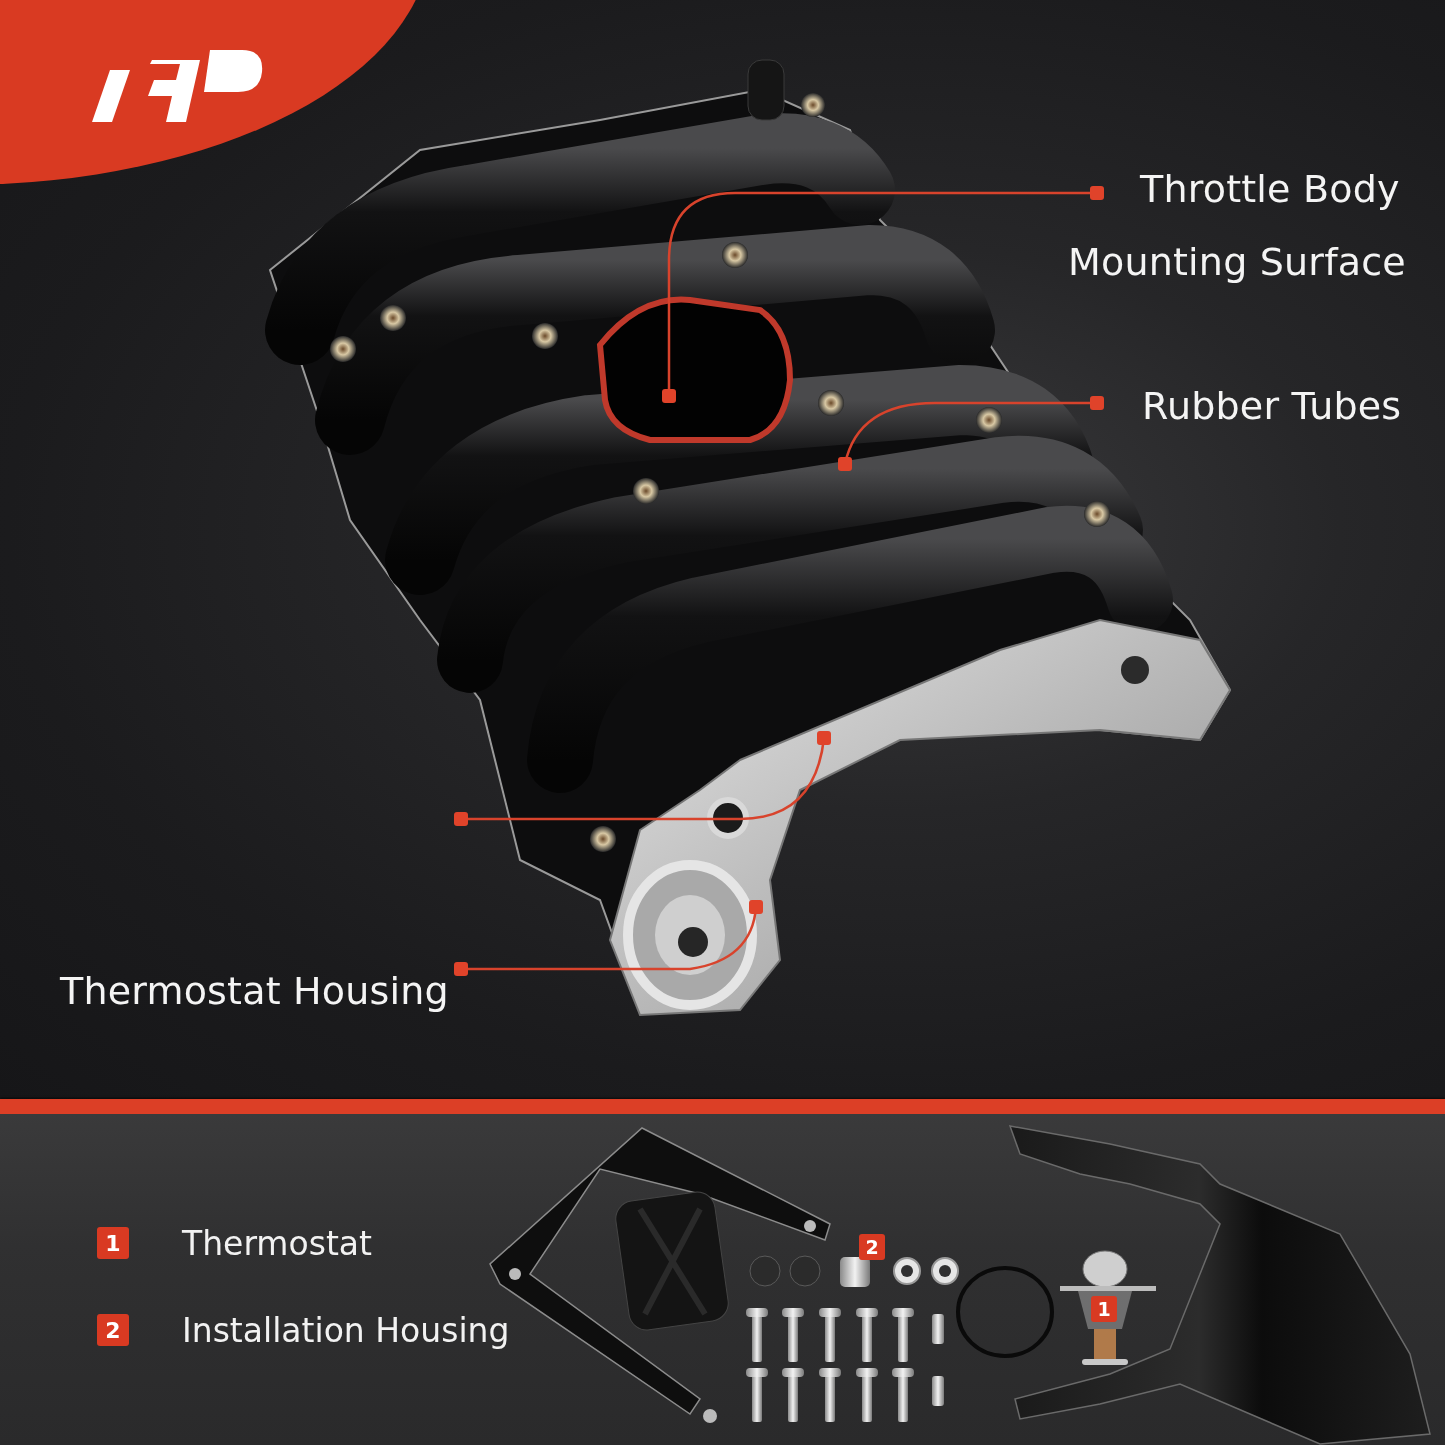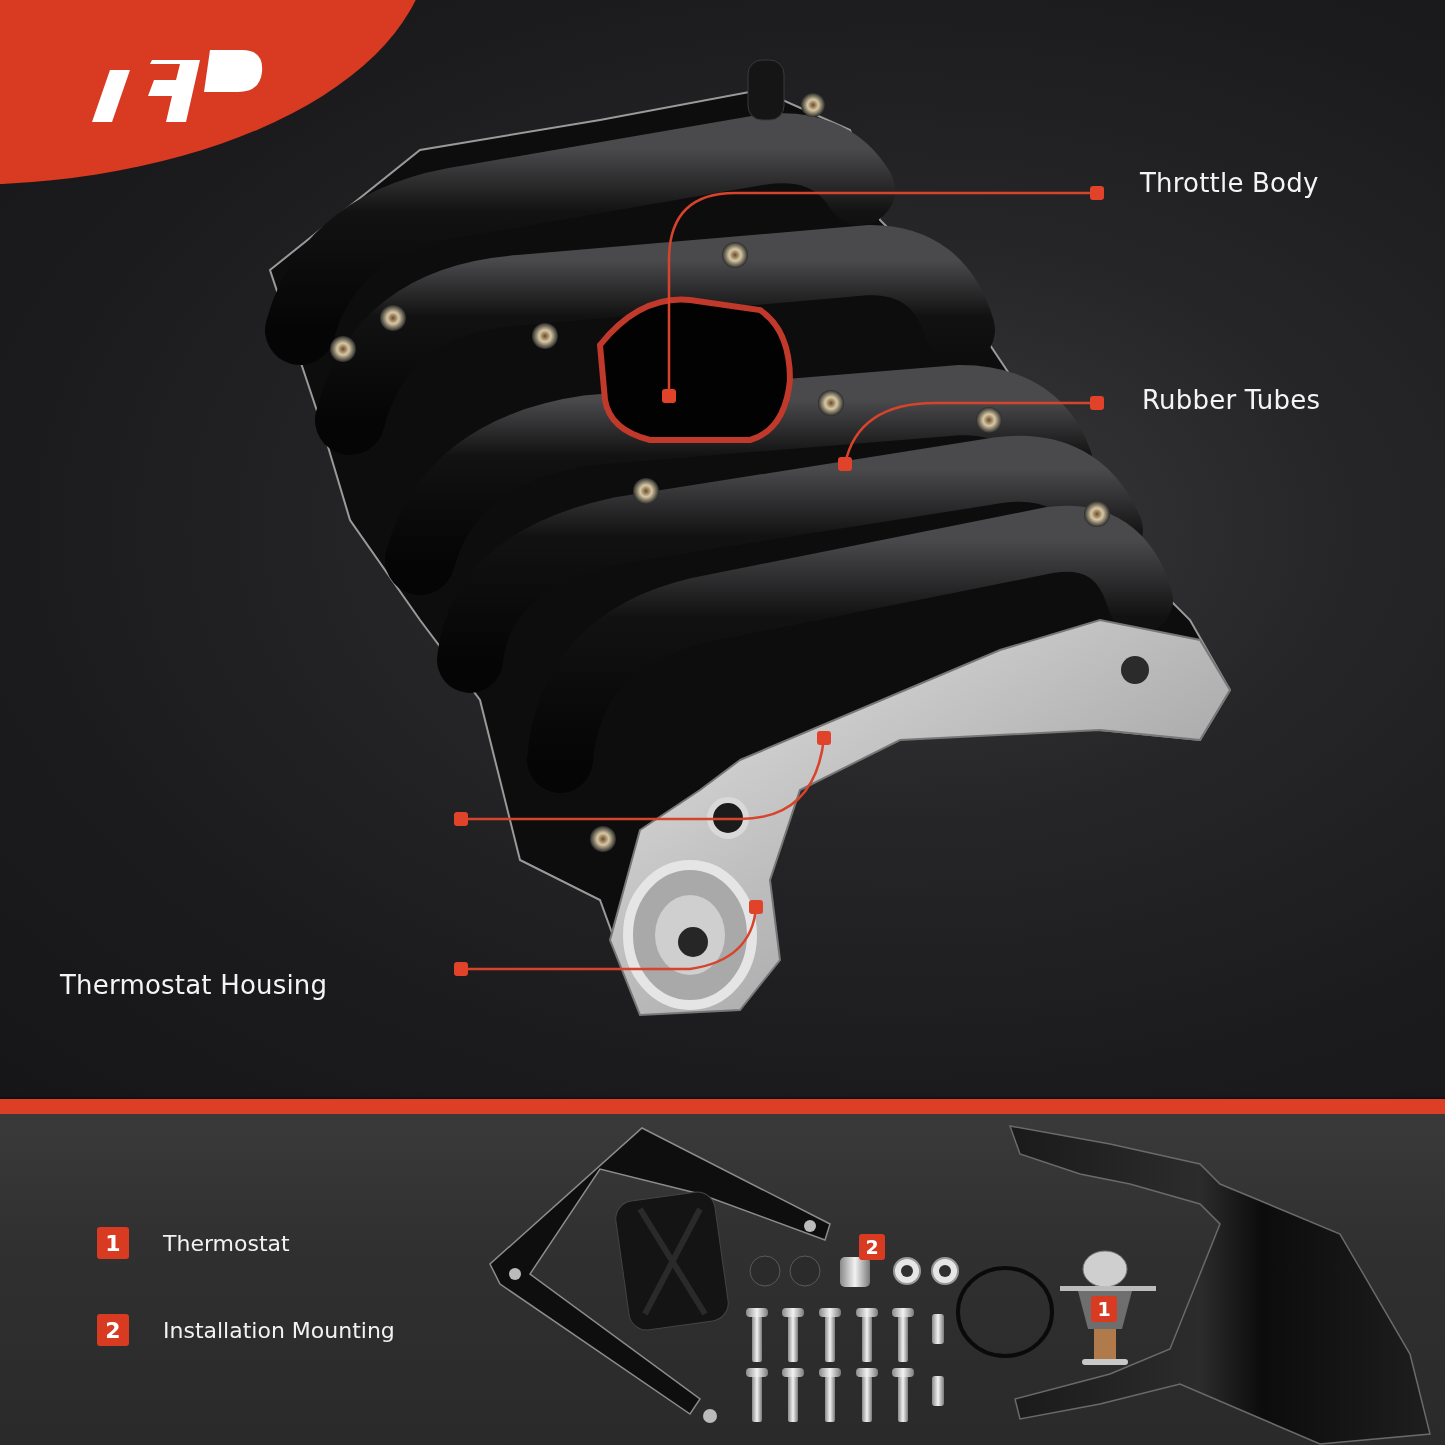--- a/index.html
+++ b/index.html
@@ -14,21 +14,21 @@
   .brand-blob {
     position: absolute; left: -40px; top: -60px; width: 470px; height: 245px;
     background: #d93a22;
     border-bottom-right-radius: 100% 100%;
   }
   .logo { position: absolute; left: 92px; top: 40px; width: 180px; height: 90px; }
 
   .manifold-svg { position: absolute; left: 0; top: 0; width: 1445px; height: 1100px; }
 
   .callout-label {
-    position: absolute; color: #f4f4f4; font-size: 26px; letter-spacing: 0.2px;
+    position: absolute; color: #f4f4f4; font-size: 38px; letter-spacing: 0.2px;
     line-height: 1; white-space: nowrap; font-weight: 400;
   }
   .lbl-throttle-1 { left: 1140px; top: 170px; }
   .lbl-throttle-2 { left: 1068px; top: 243px; }
   .lbl-rubber { left: 1142px; top: 387px; }
   .lbl-aluminum { left: 60px; top: 794px; }
   .lbl-thermo-housing { left: 60px; top: 972px; }
 
   .stripe {
     position: absolute; left: 0; top: 1099px; width: 1445px; height: 15px;
@@ -39,21 +39,21 @@
     position: absolute; left: 0; top: 1114px; width: 1445px; height: 331px;
     background: linear-gradient(180deg, #3a3a3b 0%, #303031 40%, #2a2a2b 100%);
     overflow: hidden;
   }
   .parts-list { position: absolute; left: 97px; top: 112px; }
   .part-row { display: flex; align-items: center; height: 34px; margin-bottom: 53px; }
   .badge {
     width: 32px; height: 32px; background: #d93a22; border-radius: 3px;
     color: #fff; font-size: 22px; font-weight: bold; display: flex; align-items: center; justify-content: center;
   }
-  .part-label { margin-left: 34px; font-size: 22px; color: #f2f2f2; white-space: nowrap; }
+  .part-label { margin-left: 53px; font-size: 33px; color: #f2f2f2; white-space: nowrap; }
   .hardware-svg { position: absolute; left: 0; top: 0; width: 1445px; height: 331px; }
   .small-badge {
     position: absolute; width: 26px; height: 26px; background: #d93a22; border-radius: 3px;
     color: #fff; font-size: 19px; font-weight: bold; display: flex; align-items: center; justify-content: center;
   }
   .sb-2 { left: 859px; top: 120px; }
   .sb-1 { left: 1091px; top: 182px; }
 </style>
 </head>
 <body>
@@ -129,20 +129,21 @@
       <rect x="838" y="457" width="14" height="14" rx="3"></rect>
       <rect x="1090" y="396" width="14" height="14" rx="3"></rect>
       <rect x="454" y="812" width="14" height="14" rx="3"></rect>
       <rect x="817" y="731" width="14" height="14" rx="3"></rect>
       <rect x="454" y="962" width="14" height="14" rx="3"></rect>
       <rect x="749" y="900" width="14" height="14" rx="3"></rect>
     </g>
   </svg>
 
   <div class="callout-label lbl-throttle-1">Throttle Body</div>
+  <div class="callout-label lbl-throttle-2">Mounting Surface</div>
   <div class="callout-label lbl-rubber">Rubber Tubes</div>
   <div class="callout-label lbl-thermo-housing">Thermostat Housing</div>
 </div>
 
 <div class="stripe"></div>
 
 <div class="bottom">
   <svg class="hardware-svg" viewBox="0 0 1445 331">
     <defs>
       <linearGradient id="screw" x1="0" y1="0" x2="1" y2="0">
@@ -221,16 +222,16 @@
   <div class="small-badge sb-2">2</div>
   <div class="small-badge sb-1">1</div>
 
   <div class="parts-list">
     <div class="part-row">
       <div class="badge">1</div>
       <div class="part-label">Thermostat</div>
     </div>
     <div class="part-row">
       <div class="badge">2</div>
-      <div class="part-label">Installation Mounting</div>
+      <div class="part-label">Installation Housing</div>
     </div>
   </div>
 </div>
 
 </body></html>

